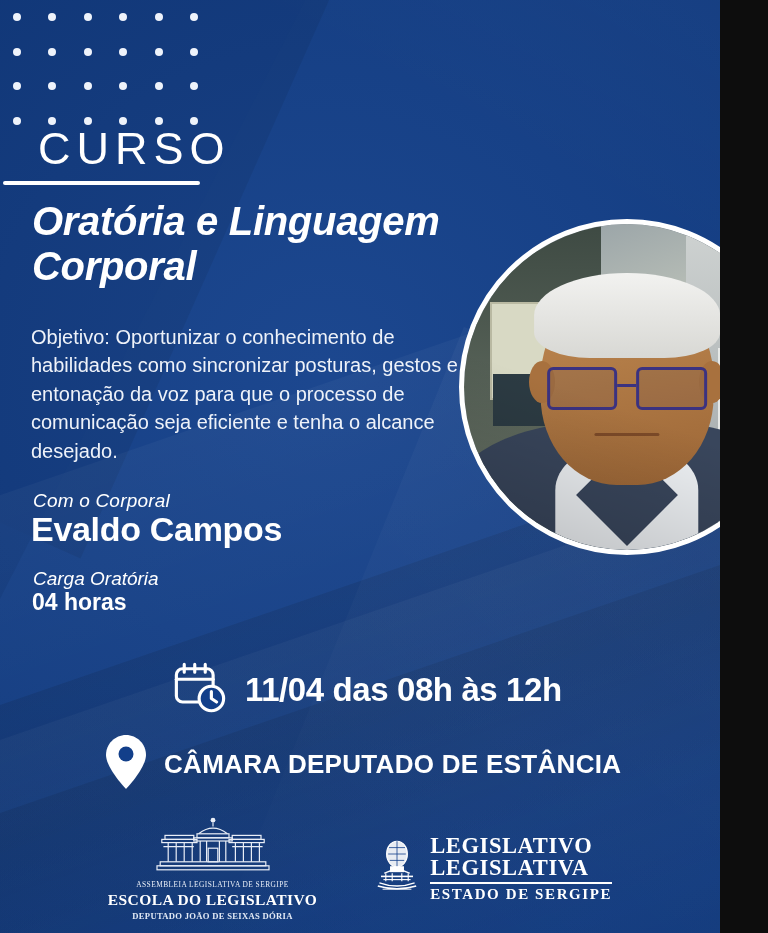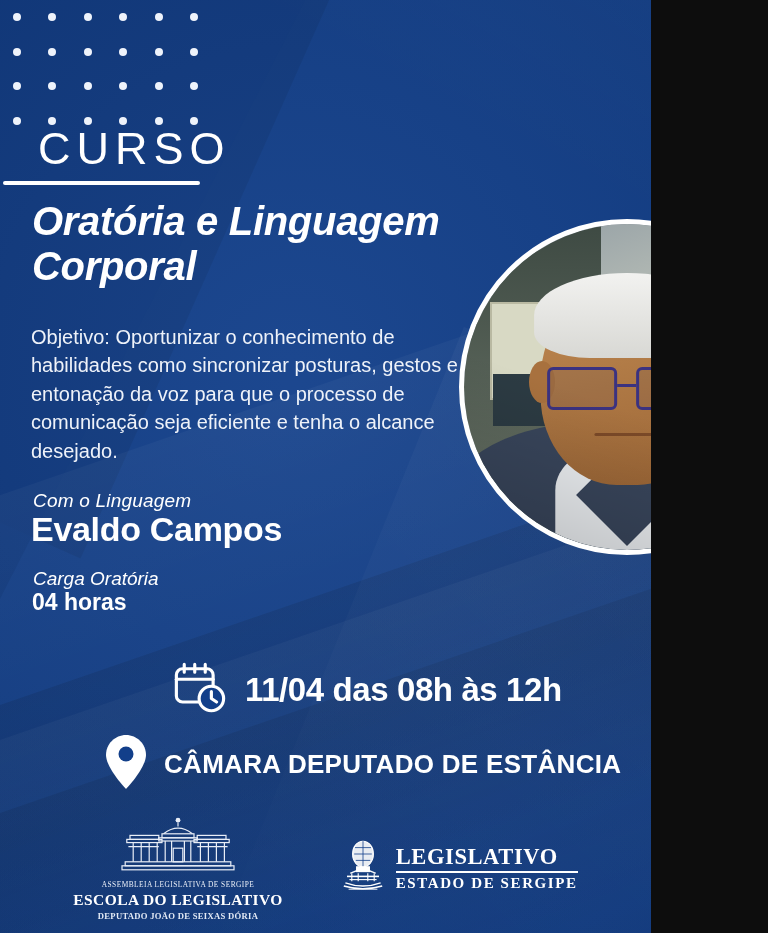--- a/index.html
+++ b/index.html
@@ -1,19 +1,19 @@
 <!DOCTYPE html>
 <html><head>
 <meta charset="utf-8">
 <style>
   html,body{margin:0;padding:0;background:#0d0d0d;}
   *{box-sizing:border-box;}
   .poster{
     position:relative;
-    width:651px;height:933px;
+    width:720px;height:933px;
     overflow:hidden;
     background:#6d28d9;
     font-family:"Liberation Sans","DejaVu Sans",sans-serif;
     color:#ffffff;
   }
 
   
   .bg-base{position:absolute;inset:0;background:#123f8a;}
   .band{position:absolute;transform-origin:center;pointer-events:none;}
 
@@ -224,21 +224,21 @@
 
   <div class="curso-wrap">
     <div class="curso">CURSO</div>
     <div class="curso-rule"></div>
   </div>
 
   <div class="title">Oratória e Linguagem Corporal</div>
 
   <div class="objective">Objetivo: Oportunizar o conhecimento de habilidades como sincronizar posturas, gestos e entonação da voz para que o processo de comunicação seja eficiente e tenha o alcance desejado.</div>
 
-  <div class="prof-label">Com o Linguagem</div>
+  <div class="prof-label">Com o Corporal</div>
   <div class="prof-name">Evaldo Campos</div>
 
   <div class="carga-label">Carga Oratória</div>
   <div class="carga-value">04 horas</div>
 
   <div class="photo">
     <div class="photo-inner">
       <div class="ph-bg"></div>
       <div class="ph-wall"></div>
       <div class="ph-frame"></div>
@@ -325,19 +325,20 @@
           <path d="M10 48 h40" stroke-width="2"></path>
           <path d="M13 52 h34" stroke-width="1.4"></path>
           <path d="M8 56 q22 8 44 0" stroke-width="1.6"></path>
           <path d="M16 44 v10 M24 44 v10 M36 44 v10 M44 44 v10"></path>
           <path d="M6 60 q24 7 48 0" stroke-width="2"></path>
           <path d="M12 64 h36" stroke-width="1.2"></path>
         </svg>
       </span>
       <div class="al-words">
         <div class="al-w1">LEGISLATIVO</div>
+        <div class="al-w2">LEGISLATIVA</div>
         <div class="al-rule"></div>
         <div class="al-w3">ESTADO DE SERGIPE</div>
       </div>
     </div>
 
   </div>
 </div>
 
 </body></html>

